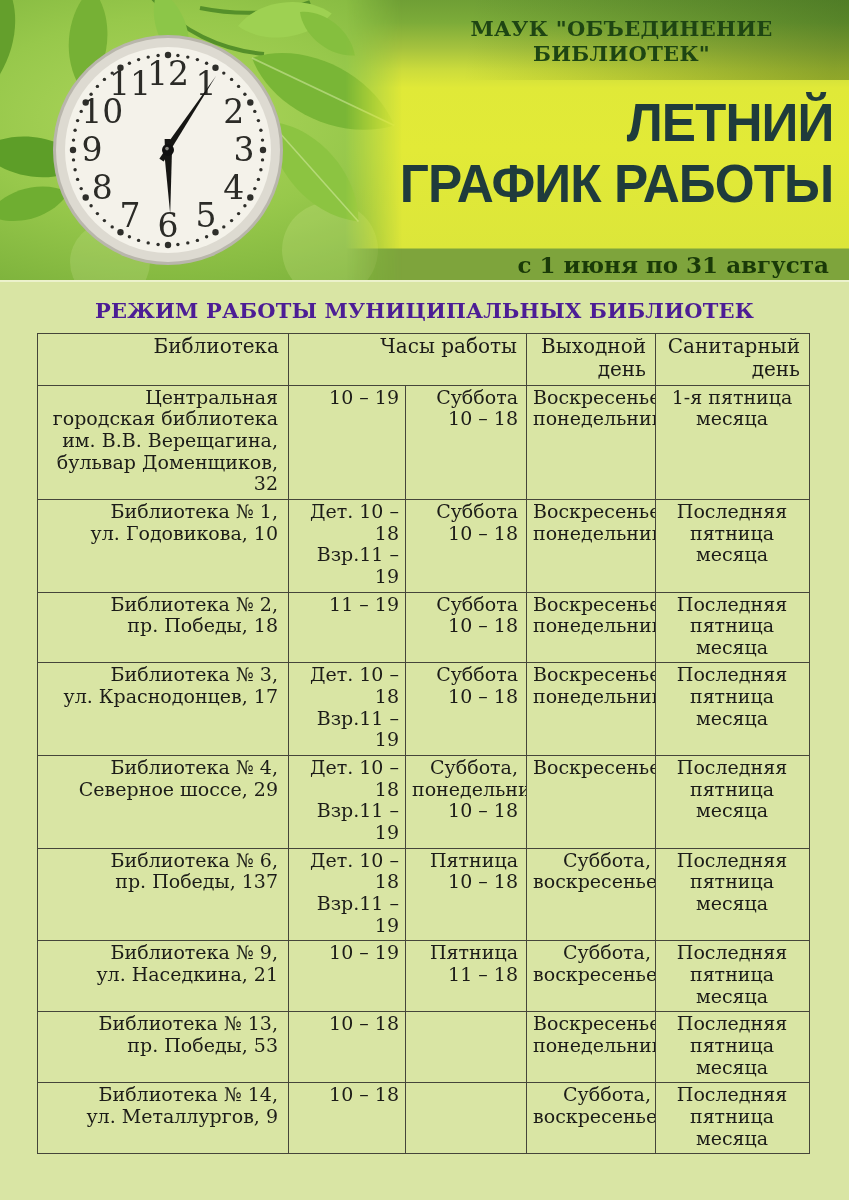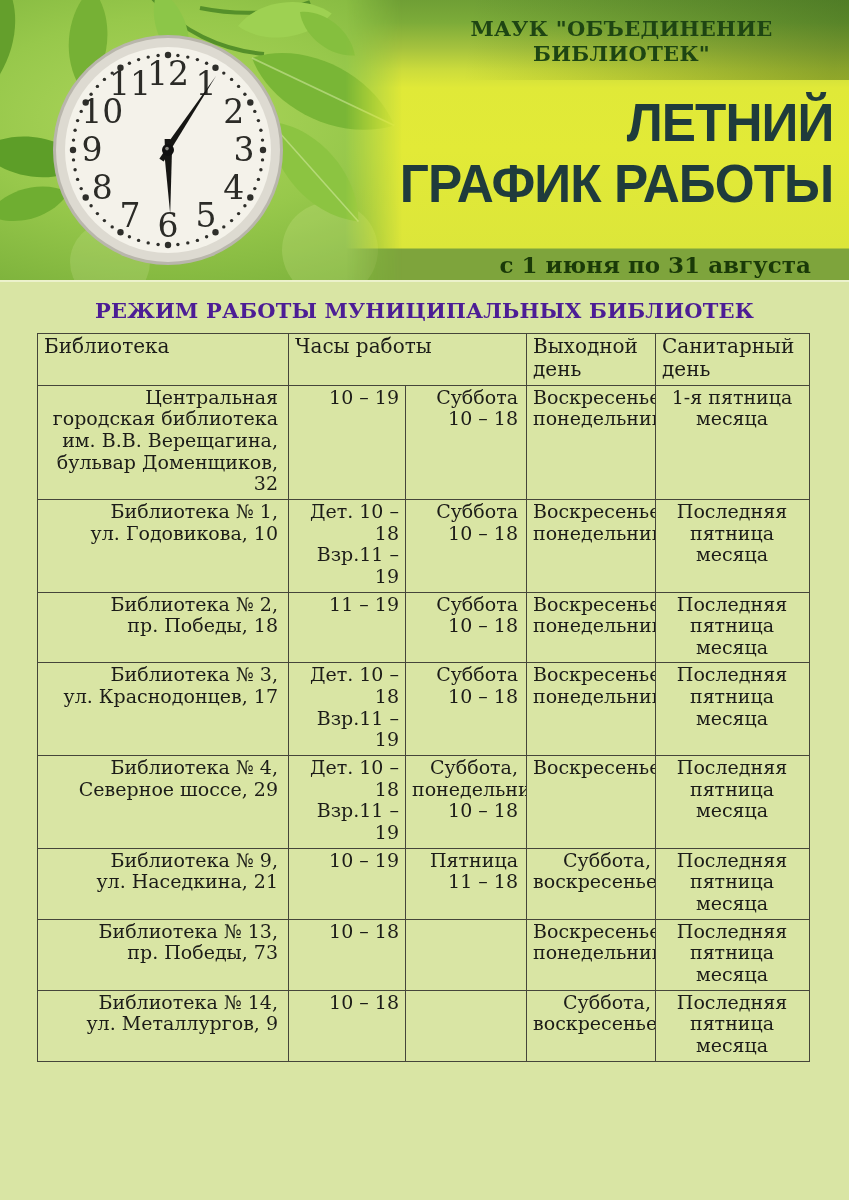--- a/index.html
+++ b/index.html
@@ -51,21 +51,21 @@
   }
   .main-title{
     position:absolute;right:16px;top:92px;
     text-align:right;
     font-family:"Liberation Sans",sans-serif;
     font-weight:bold;font-size:54px;line-height:61px;letter-spacing:-1px;
     color:var(--title-dark);
     transform:scaleX(.95);transform-origin:100% 0;
   }
   .period{
-    position:absolute;right:38px;top:249px;height:33px;
+    position:absolute;right:20px;top:249px;height:33px;
     line-height:32px;font-weight:bold;font-size:23px;
     color:var(--period-green);
   }
   
   .section-title{
     margin:16px 30px 10px;
     text-align:center;font-weight:bold;font-size:21px;letter-spacing:.2px;
     color:#4c1d95;
   }
   table.schedule{
@@ -74,21 +74,21 @@
   }
   .schedule th,.schedule td{
     border:1px solid var(--border-col);
     vertical-align:top;
     padding:1px 6px 4px;
     font-size:19px;line-height:1.14;
     white-space:pre-line;
     font-weight:normal;
     overflow:hidden;
   }
-  .schedule th{text-align:left;font-size:20px;height:44px;padding-right:9px;}
+  .schedule th{text-align:right;font-size:20px;height:44px;padding-right:9px;}
   .schedule tbody tr{height:65px;}
   td.c-lib{text-align:right;padding-right:10px;}
   td.c-h1{text-align:right;margin-left:24px;}
   td.c-h2{text-align:right;padding-right:8px;}
   td.c-off{text-align:right;padding-right:4px;}
   td.c-san{text-align:center;padding-right:7px;}
 </style>
 </head>
 <body>
 
@@ -296,38 +296,51 @@
 Взр.11 – 19</td>
     <td class="c-h2">Суббота,
 понедельник
 10 – 18</td>
     <td class="c-off">Воскресенье</td>
     <td class="c-san">Последняя
 пятница
 месяца</td>
   </tr>
 
+  <tr>
+    <td class="c-lib">Библиотека № 6,
+пр. Победы, 137</td>
+    <td class="c-h1">Дет. 10 – 18
+Взр.11 – 19</td>
+    <td class="c-h2">Пятница
+10 – 18</td>
+    <td class="c-off">Суббота,
+воскресенье</td>
+    <td class="c-san">Последняя
+пятница
+месяца</td>
+  </tr>
 
 
   <tr>
     <td class="c-lib">Библиотека № 9,
 ул. Наседкина, 21</td>
     <td class="c-h1">10 – 19</td>
     <td class="c-h2">Пятница
 11 – 18</td>
     <td class="c-off">Суббота,
 воскресенье</td>
     <td class="c-san">Последняя
 пятница
 месяца</td>
   </tr>
 
   <tr>
     <td class="c-lib">Библиотека № 13,
-пр. Победы, 73</td>
+пр. Победы, 53</td>
     <td class="c-h1">10 – 18</td>
     <td class="c-h2"></td>
     <td class="c-off">Воскресенье,
 понедельник</td>
     <td class="c-san">Последняя
 пятница
 месяца</td>
   </tr>
 
   <tr>

